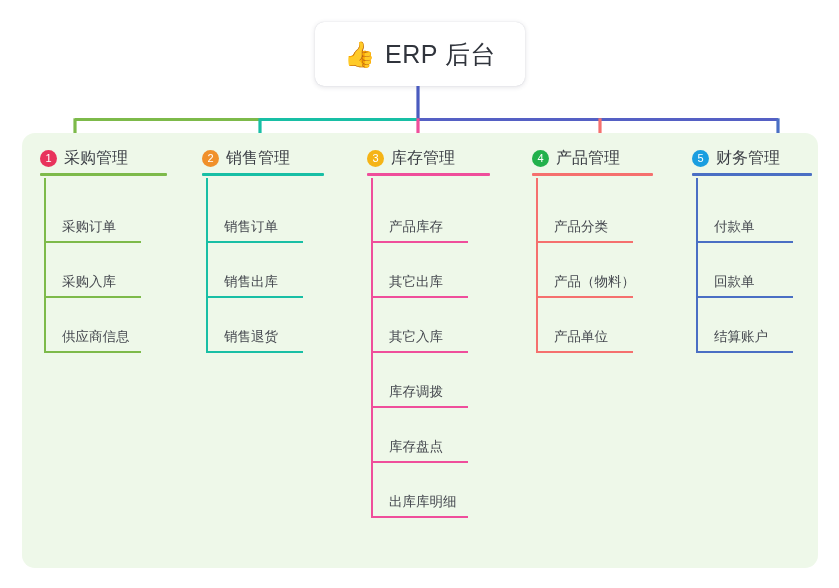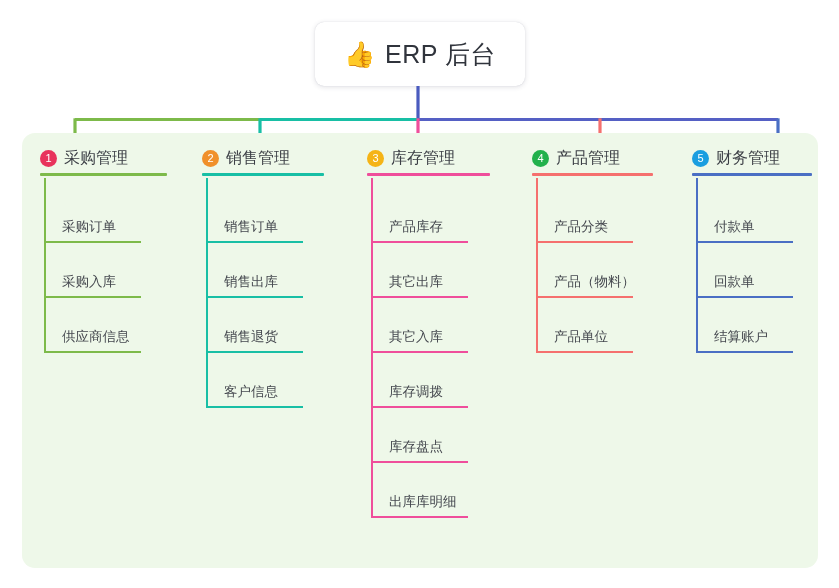--- a/index.html
+++ b/index.html
@@ -215,25 +215,20 @@
         <div class="item">
           <div class="item-stem" style="background: rgb(24, 191, 165);"></div>
           <div class="item-label">销售出库</div>
           <div class="item-rule" style="background: rgb(24, 191, 165);"></div>
         </div>
         <div class="item">
           <div class="item-stem" style="background: rgb(24, 191, 165);"></div>
           <div class="item-label">销售退货</div>
           <div class="item-rule" style="background: rgb(24, 191, 165);"></div>
         </div>
-        <div class="item">
-          <div class="item-stem" style="background: rgb(24, 191, 165);"></div>
-          <div class="item-label">客户信息</div>
-          <div class="item-rule" style="background: rgb(24, 191, 165);"></div>
-        </div>
       </div>
     </div>
     <div class="column col-2">
       <div class="col-head">
         <span class="badge" style="background: rgb(245, 180, 22);">3</span>
         <span class="col-title">库存管理</span>
       </div>
       <div class="col-rule rule-w2" style="background: rgb(239, 78, 155);"></div>
       <div class="items">
         <div class="item">

